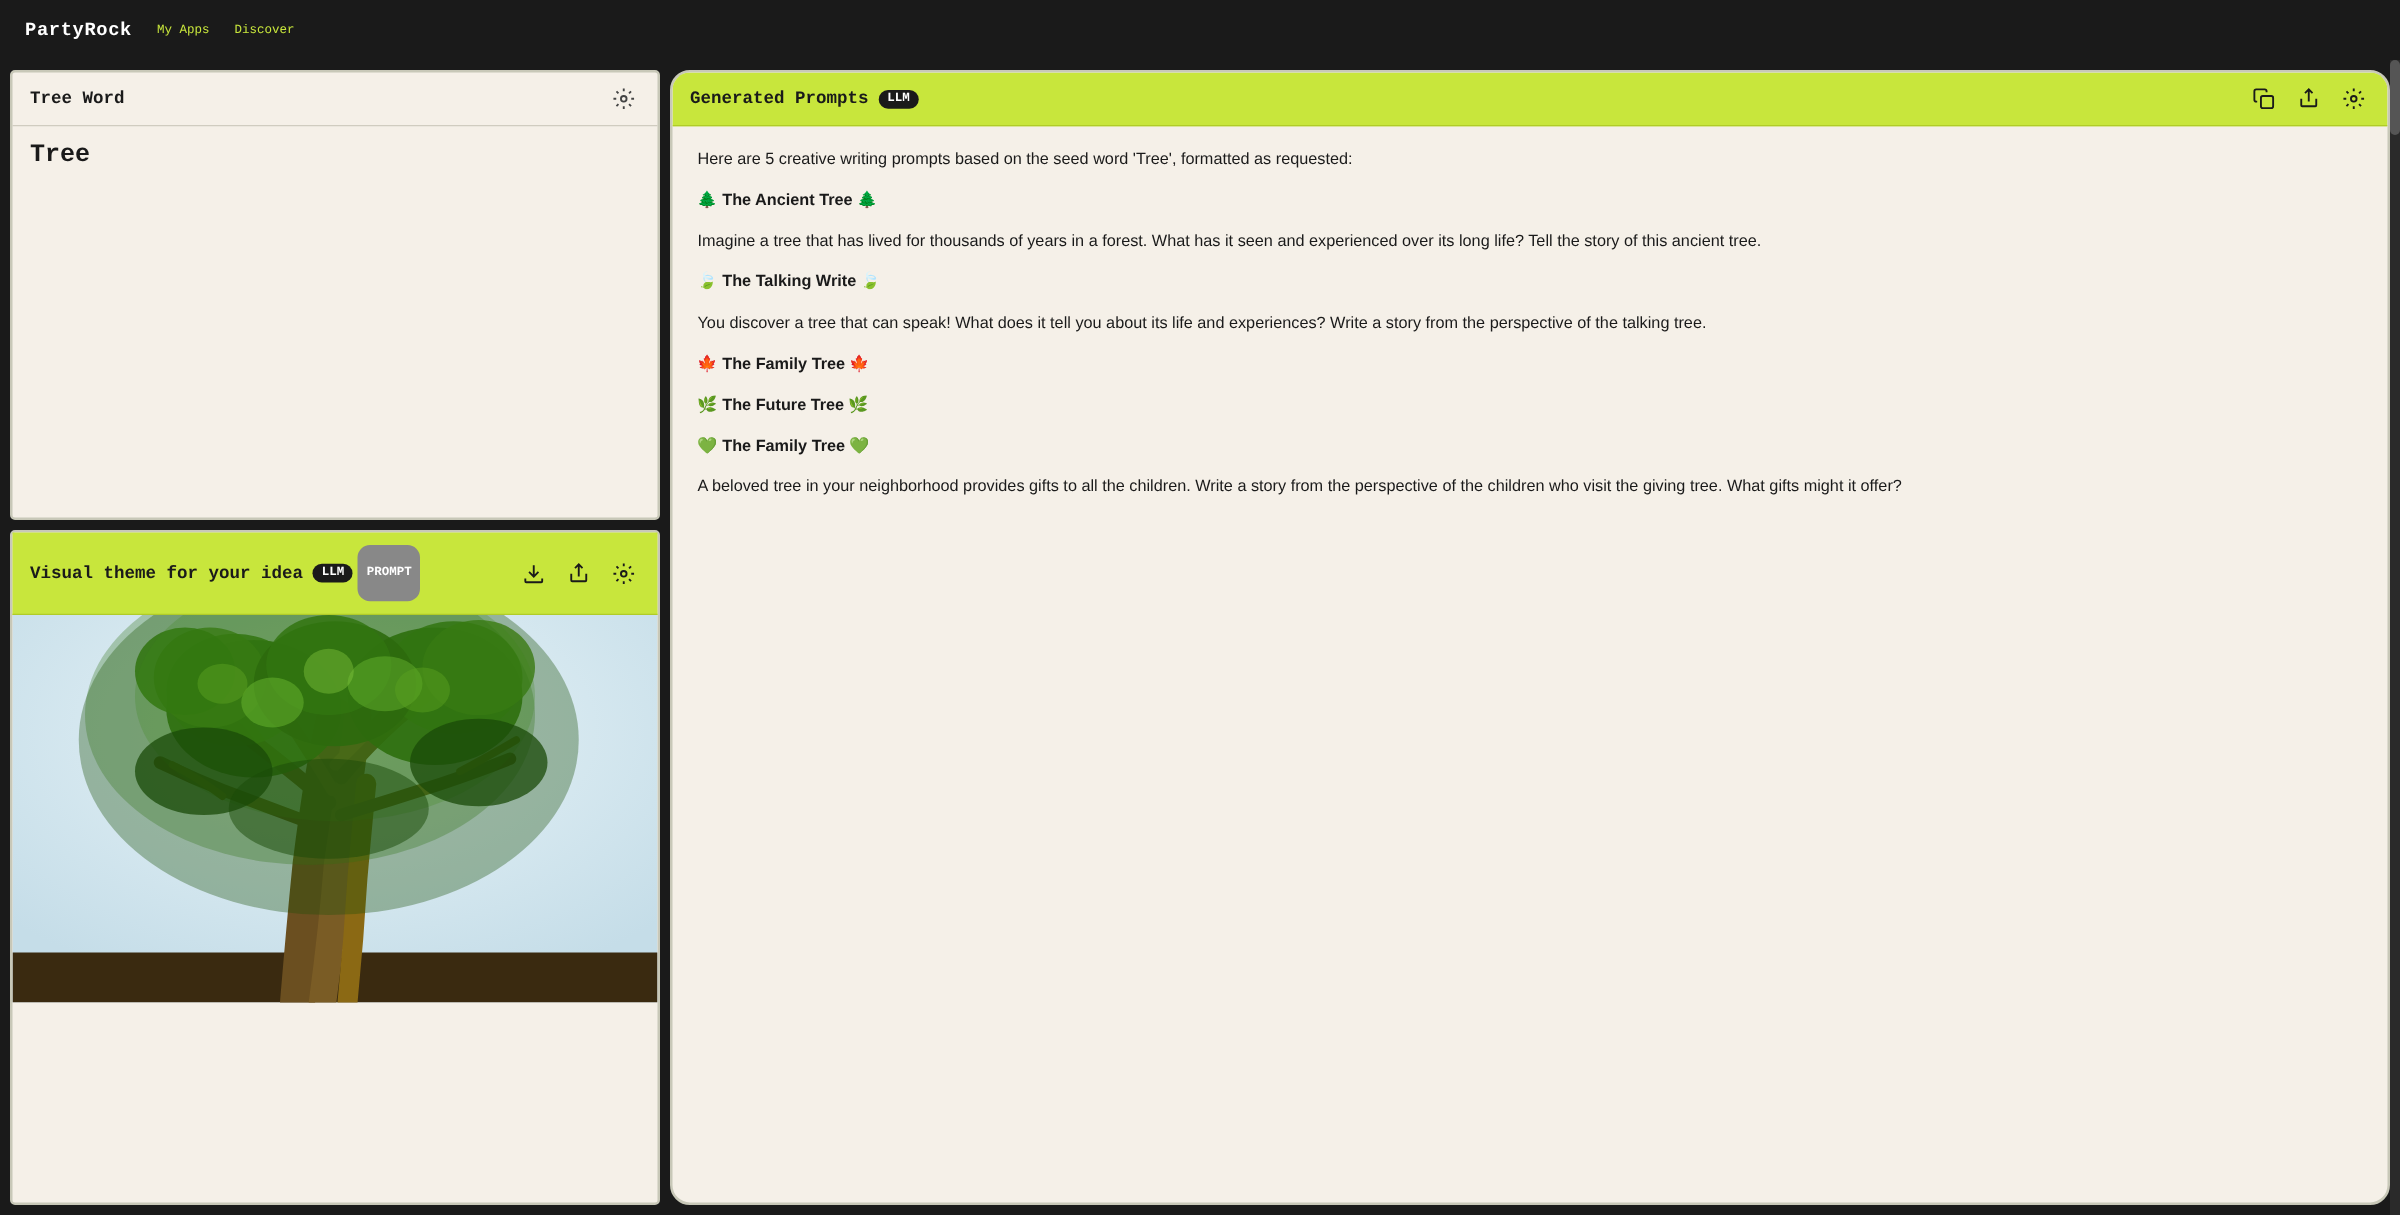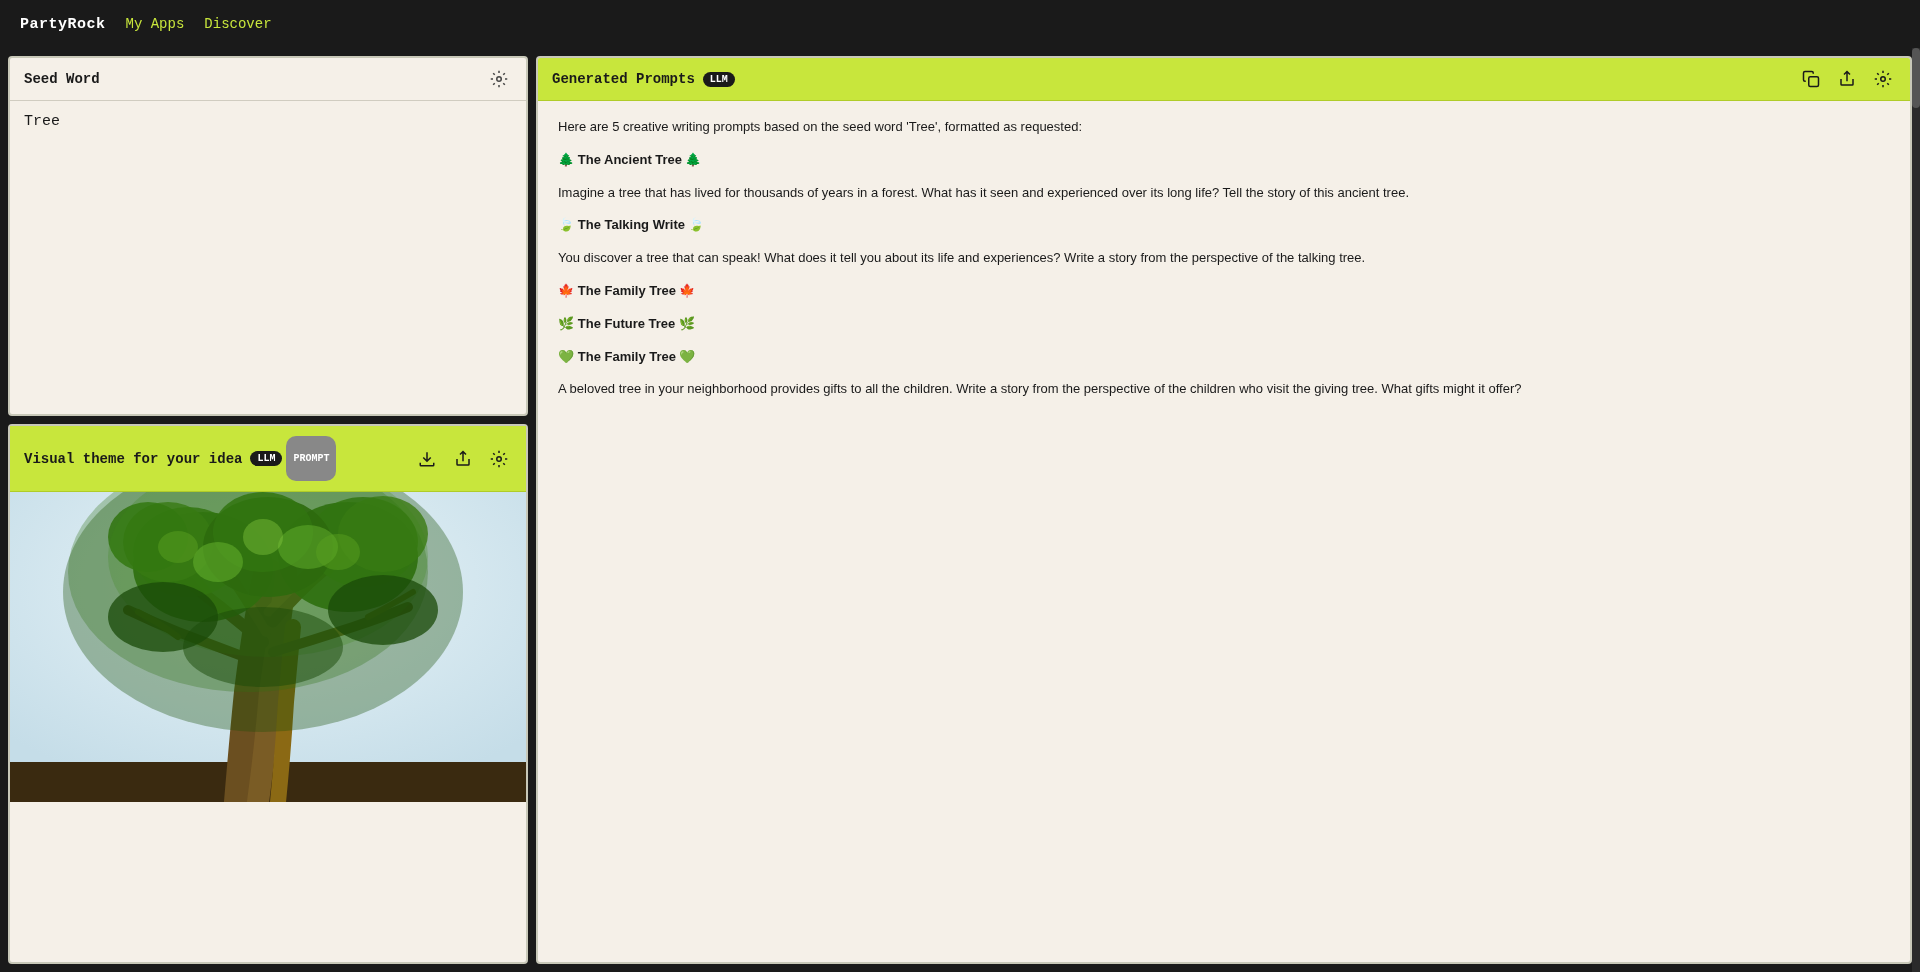--- a/index.html
+++ b/index.html
@@ -22,21 +22,21 @@
       gap: 20px;
     }
     .nav-brand {
       color: #ffffff;
       font-weight: bold;
       font-size: 15px;
       letter-spacing: 0.5px;
     }
     .nav-link {
       color: #c8e63c;
-      font-size: 14px;
+      font-size: 10px;
       cursor: pointer;
       text-decoration: none;
     }
 
     
     .main-content {
       display: flex;
       flex-direction: row;
       gap: 0;
       padding: 8px;
@@ -128,27 +128,28 @@
     }
 
     .widget-body {
       padding: 12px 14px;
       flex: 1;
     }
 
     
     .seed-word-input {
       font-family: 'Courier New', monospace;
-      font-size: 15px;
+      font-size: 20px;
       color: #1a1a1a;
       background: transparent;
       border: none;
       outline: none;
       width: 100%;
       resize: none;
+      font-weight: bold;
     }
 
     .seed-card {
       height: 360px;
     }
 
     
     .visual-card {
       flex: 1;
       min-height: 0;
@@ -163,20 +164,21 @@
     
     .right-panel {
       flex: 1;
       display: flex;
       flex-direction: column;
     }
 
     .right-panel .widget-card {
       flex: 1;
       overflow: hidden;
+      border-radius: 16px;
     }
 
     .generated-body {
       padding: 16px 20px;
       font-family: Liberation Sans, sans-serif;
       font-size: 13px;
       line-height: 1.6;
       color: #1a1a1a;
       overflow-y: auto;
       height: calc(972px - 48px - 50px - 16px);
@@ -233,21 +235,21 @@
   <a class="nav-link">Discover</a>
 </nav>
 
 <div class="main-content">
 
   <div class="left-panel">
 
     <div class="widget-card seed-card">
       <div class="widget-header">
         <div class="header-left">
-          <span class="widget-title">Seed Word</span>
+          <span class="widget-title">Tree Word</span>
         </div>
         <div class="header-icons">
           <button class="icon-btn" title="Settings">
             <svg width="18" height="18" viewBox="0 0 24 24" fill="none" stroke="#444" stroke-width="2">
               <circle cx="12" cy="12" r="3"></circle>
               <path d="M12 1v3M12 20v3M4.22 4.22l2.12 2.12M17.66 17.66l2.12 2.12M1 12h3M20 12h3M4.22 19.78l2.12-2.12M17.66 6.34l2.12-2.12"></path>
             </svg>
           </button>
         </div>
       </div>

